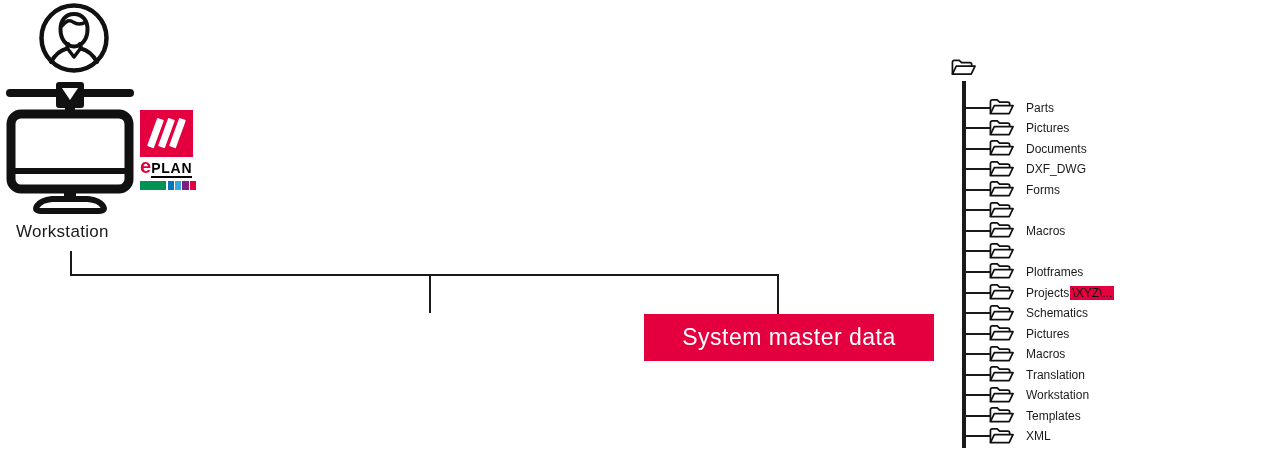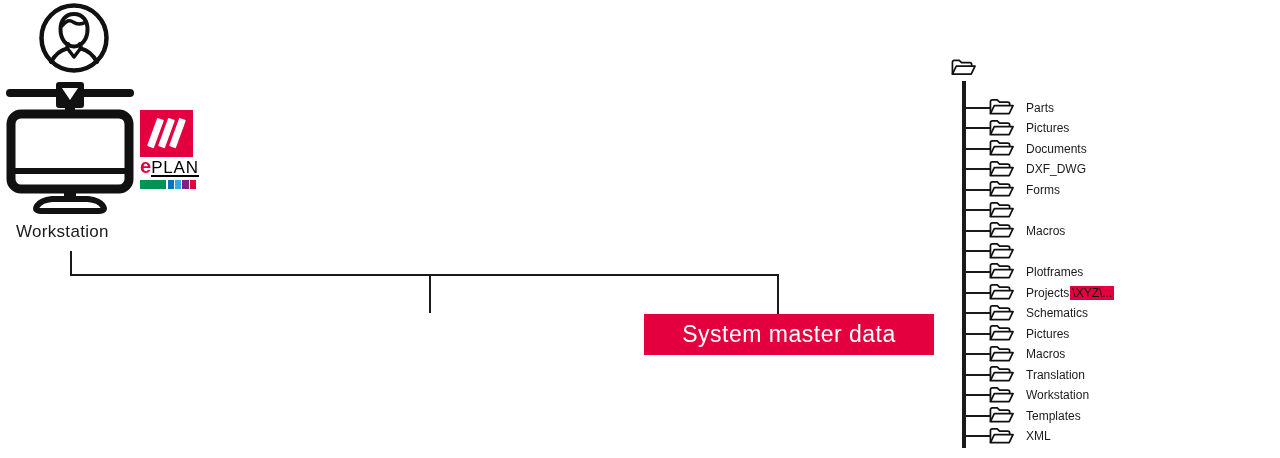--- a/index.html
+++ b/index.html
@@ -17,21 +17,21 @@
     font-size:23px;font-weight:500;letter-spacing:0.5px;
   }
   
   .ws-label{position:absolute;font-size:17px;letter-spacing:0.3px;color:#1a1a1a;}
   
   .eplan-logo{position:absolute;left:140px;top:110px;width:57px;}
   .eplan-square{position:relative;width:53px;height:47px;background:#E4003F;overflow:hidden;}
   .eplan-slash{position:absolute;top:8px;width:6.5px;height:30px;background:#ffffff;border-radius:1px;transform:rotate(20deg);}
   .eplan-wordmark{display:flex;align-items:baseline;margin-top:1px;}
   .logo-e{color:#E4003F;font-size:20px;font-weight:bold;line-height:16px;}
-  .logo-plan{color:#000;font-size:17px;font-weight:normal;letter-spacing:0.8px;border-bottom:2.5px solid #000;padding-bottom:1px;line-height:13px;}
+  .logo-plan{color:#000;font-size:14px;font-weight:bold;letter-spacing:0.8px;border-bottom:2.5px solid #000;padding-bottom:1px;line-height:13px;}
   .eplan-bars{display:flex;margin-top:3px;height:9px;}
   .bar-green{width:26px;background:#009353;margin-right:2px;}
   .bar-sq{width:6.5px;margin-right:1px;}
   .bar-blue{background:#0077BD;}
   .bar-lblue{background:#36A9E1;}
   .bar-purple{background:#7B2182;}
   .bar-crimson{background:#E4003F;}
   
   .tree-row-label{
     position:absolute;left:1026px;height:20px;display:flex;align-items:center;
@@ -86,21 +86,21 @@
     </div>
   </div>
 
   <div class="ws-label" style="left:16px;top:222px;">Workstation</div>
 
   <div class="line" style="left:70px;top:251px;width:2px;height:24px;"></div>
   <div class="line" style="left:70px;top:274px;width:709px;height:2px;"></div>
   <div class="line" style="left:429px;top:276px;width:2px;height:37px;"></div>
   <div class="line" style="left:777px;top:276px;width:2px;height:38px;"></div>
 
-  <div class="red-box" style="left:644px;top:314px;width:290px;height:41px;">System master data</div>
+  <div class="red-box" style="left:644px;top:314px;width:290px;height:47px;">System master data</div>
 
   <svg class="abs" style="left:951px;top:58px;" width="25" height="19" viewBox="0 0 26 18">
     <path d="M1.5 16 L1.5 3.5 Q1.5 1.5 3.5 1.5 L8.5 1.5 L11 4 L19.5 4 Q21.5 4 21.5 6 L21.5 7.5" fill="#fff" stroke="#111" stroke-width="1.8"></path>
     <path d="M1.5 16 L5.5 7.5 L25 7.5 L21 16 Z" fill="#fff" stroke="#111" stroke-width="1.8" stroke-linejoin="round"></path>
   </svg>
   <div class="line" style="left:961.5px;top:81px;width:4px;height:367px;"></div>
 
   <div id="tree-rows" class="abs" style="left:0;top:0;width:1280px;height:458px;">
       <div class="branch" style="top: 106.5px;"></div>
       <div class="folder-wrap" style="top: 98px;">

